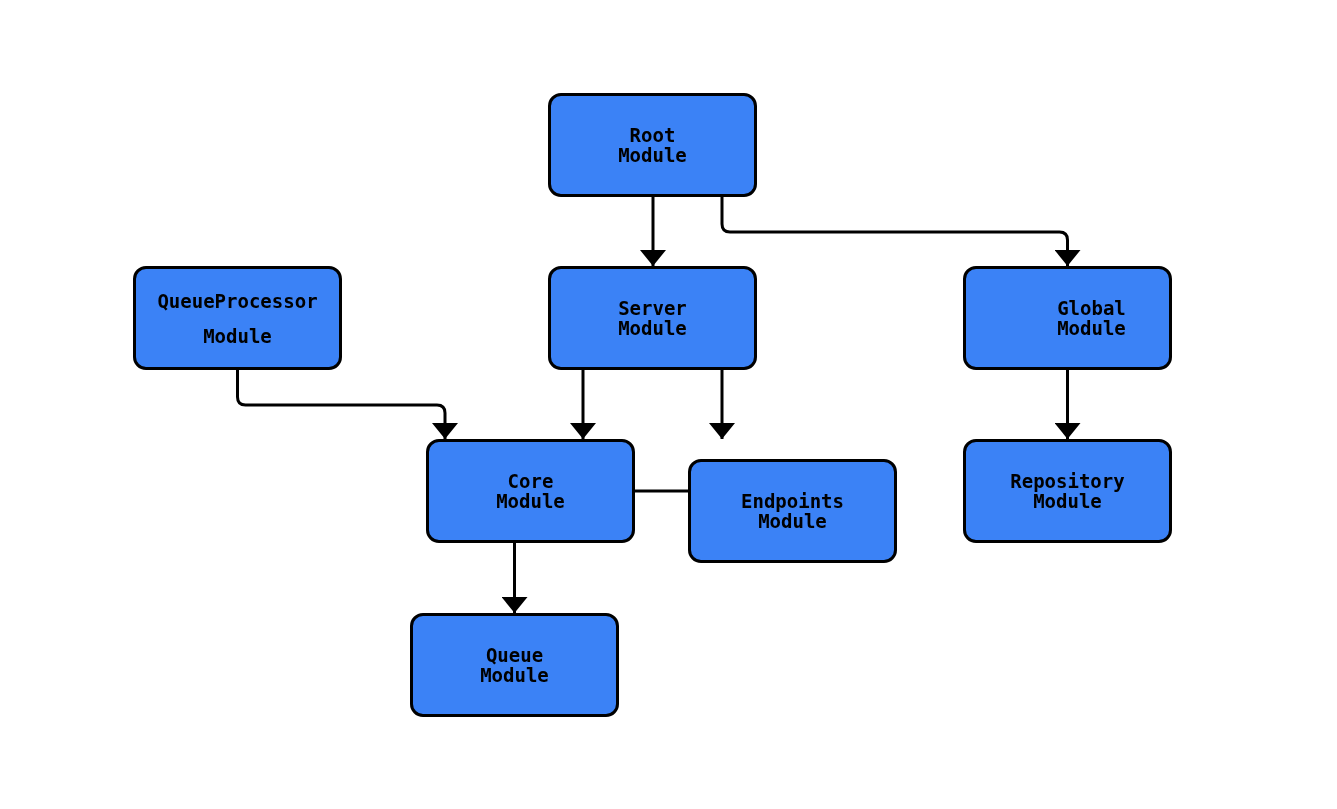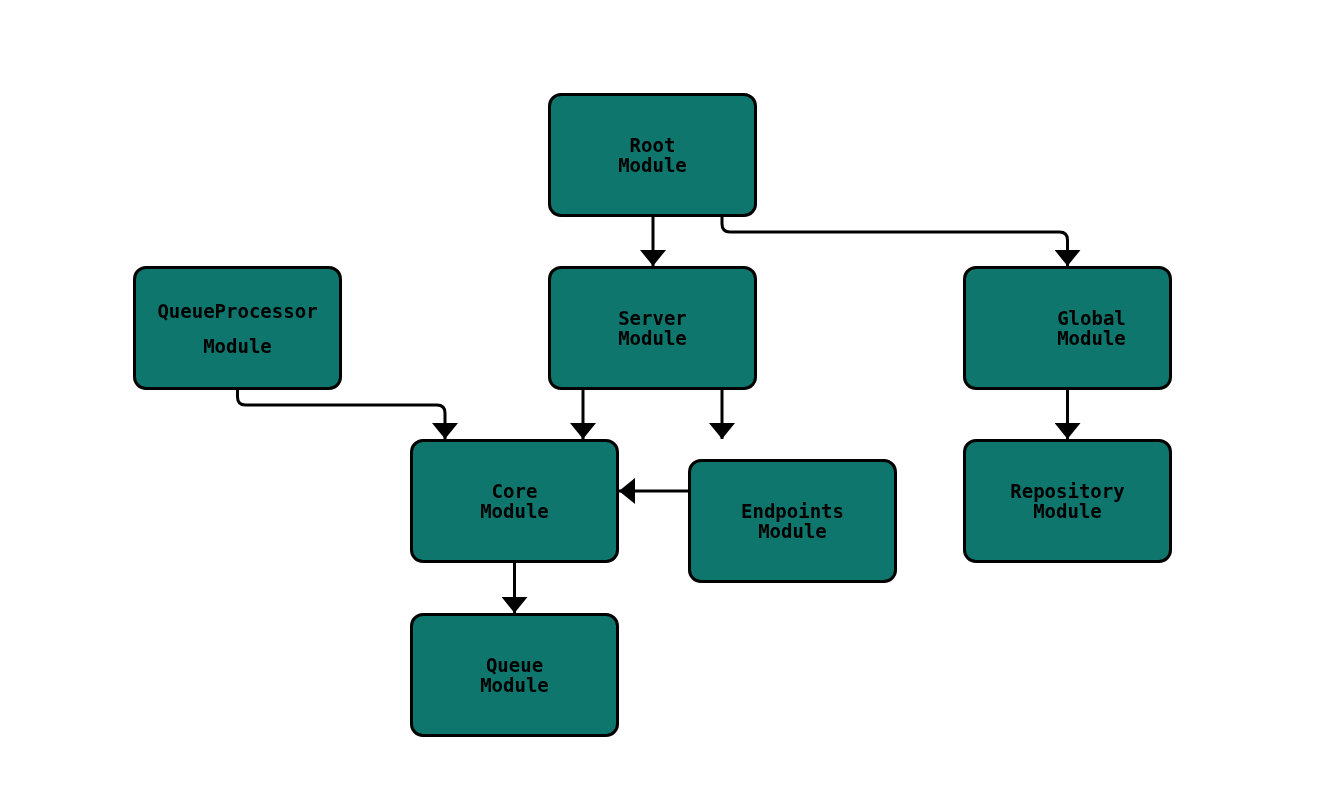--- a/index.html
+++ b/index.html
@@ -23,40 +23,40 @@
     height: 809px;
   }
   .edges path {
     fill: none;
     stroke: #000000;
     stroke-width: 3;
   }
   .node {
     position: absolute;
     width: 209px;
-    height: 124px;
+    height: 104px;
     box-sizing: border-box;
-    background: #0f766e;
+    background: #3b82f6;
     border: 3px solid #000000;
     border-radius: 13px;
     display: flex;
     flex-direction: column;
     align-items: center;
     justify-content: center;
     text-align: center;
     color: #000000;
     font-weight: bold;
     font-size: 19px;
     line-height: 20px;
   }
   .n-root       { left: 548px; top: 93px;  }
   .n-qp         { left: 133px; top: 266px; gap: 15px; }
   .n-server     { left: 548px; top: 266px; align-items: center; }
   .n-global     { left: 963px; top: 266px; padding-left: 48px; }
-  .n-core       { left: 410px; top: 439px; }
+  .n-core       { left: 426px; top: 439px; }
   .n-endpoints  { left: 688px; top: 459px; }
   .n-repository { left: 963px; top: 439px; }
   .n-queue      { left: 410px; top: 613px; }
 </style>
 </head>
 <body>
 
 <div class="canvas">
 
   <svg class="edges" viewBox="0 0 1337 809" xmlns="http://www.w3.org/2000/svg">

